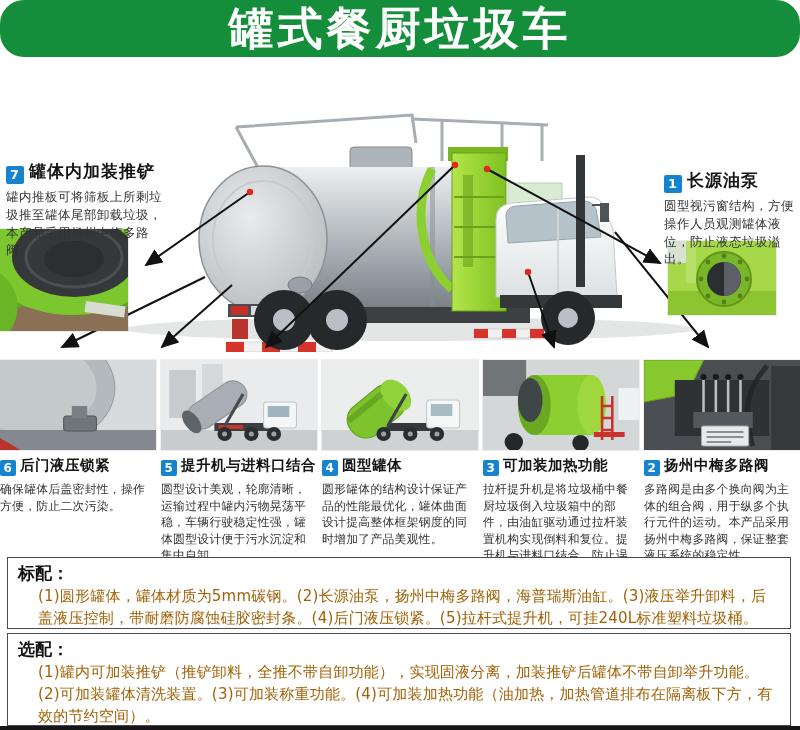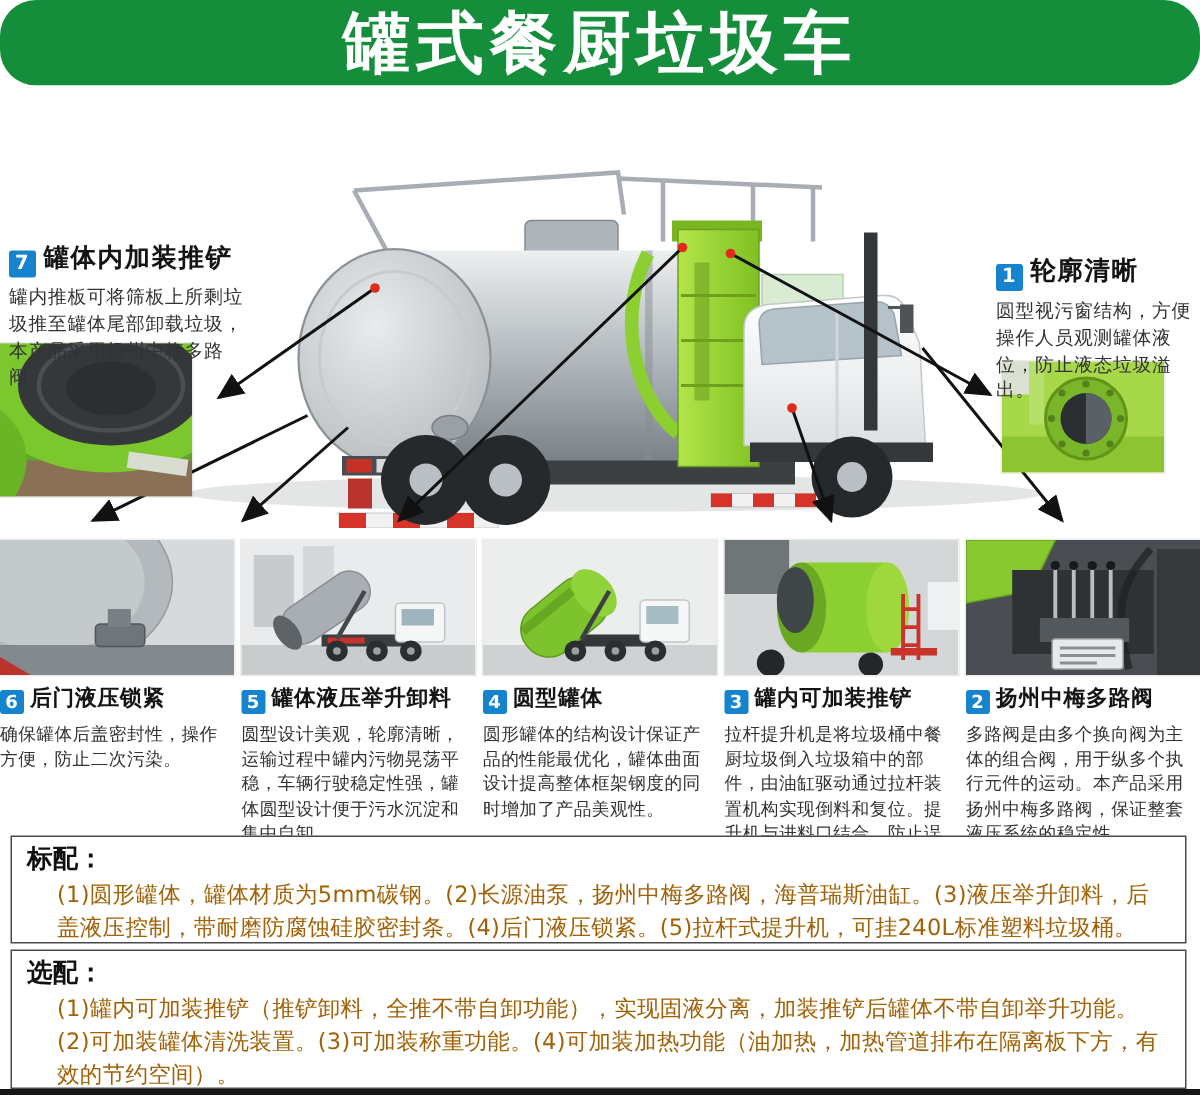--- a/index.html
+++ b/index.html
@@ -175,21 +175,21 @@
       <ellipse cx="72" cy="28" rx="88" ry="58" fill="#7cc62e"></ellipse>
       <ellipse cx="74" cy="28" rx="62" ry="40" fill="#34383b"></ellipse>
       <ellipse cx="74" cy="28" rx="48" ry="30" fill="none" stroke="#4a4f53" stroke-width="3"></ellipse>
       <ellipse cx="74" cy="30" rx="30" ry="18" fill="#2b2f31"></ellipse>
       <path d="M0,44 C18,58 24,80 10,102 L0,102 Z" fill="#6ab526"></path>
       <rect x="86" y="72" width="40" height="11" fill="#d9dcd0" transform="rotate(8 86 72)"></rect>
     </svg>
   </div>
 
   <div class="callout co-right">
-    <div class="t"><span class="badge">1</span><span>轮廓清晰</span></div>
+    <div class="t"><span class="badge">1</span><span>长源油泵</span></div>
     <div class="d">圆型视污窗结构，方便操作人员观测罐体液位，防止液态垃圾溢出。</div>
   </div>
   <div class="photo ph-right">
     <svg width="108" height="74" viewBox="0 0 108 74" preserveAspectRatio="none">
       <rect width="108" height="74" fill="#a6d84a"></rect>
       <rect x="0" y="50" width="108" height="24" fill="#8cc432"></rect>
       <rect x="0" y="0" width="26" height="22" fill="#d9e2d2"></rect>
       <rect x="18" y="0" width="10" height="42" fill="#b7e06a"></rect>
       <circle cx="56" cy="38" r="27" fill="#7ab62a" stroke="#639418" stroke-width="2"></circle>
       <g fill="#55801a">
@@ -243,21 +243,21 @@
         </g>
         <line x1="62" y1="66" x2="80" y2="34" stroke="#46494c" stroke-width="3"></line>
         <circle cx="62" cy="74" r="7" fill="#2b2e30"></circle>
           <circle cx="88" cy="74" r="7" fill="#2b2e30"></circle>
         <circle cx="110" cy="74" r="7" fill="#2b2e30"></circle>
         <circle cx="62" cy="74" r="2.5" fill="#9aa0a5"></circle>
           <circle cx="88" cy="74" r="2.5" fill="#9aa0a5"></circle>
         <circle cx="110" cy="74" r="2.5" fill="#9aa0a5"></circle>
       </svg>
     </div>
-    <div class="ft"><span class="badge">5</span><span>罐体液压举升卸料</span></div>
+    <div class="ft"><span class="badge">5</span><span>提升机与进料口结合</span></div>
     <div class="fd">圆型设计美观，轮廓清晰，运输过程中罐内污物晃荡平稳，车辆行驶稳定性强，罐体圆型设计便于污水沉淀和集中自卸。</div>
   </div>
 
   <div class="fcol">
     <div class="thumb">
       <svg viewBox="0 0 152 90" preserveAspectRatio="none">
         <rect width="152" height="90" fill="#eceeee"></rect>
         <rect x="0" y="70" width="152" height="20" fill="#cfd2d2"></rect>
         <rect x="50" y="63" width="62" height="8" fill="#34383b"></rect>
         <rect x="102" y="40" width="32" height="28" rx="3" fill="#f6f8f8" stroke="#c2c6c8"></rect>
@@ -295,21 +295,21 @@
             <line x1="126" y1="36" x2="126" y2="80"></line>
           <line x1="116" y1="46" x2="126" y2="46"></line>
             <line x1="116" y1="58" x2="126" y2="58"></line>
           <line x1="116" y1="70" x2="126" y2="70"></line>
         </g>
         <rect x="108" y="72" width="30" height="5" fill="#c8342b"></rect>
         <circle cx="30" cy="82" r="9" fill="#24272a"></circle>
           <circle cx="95" cy="83" r="8" fill="#24272a"></circle>
       </svg>
     </div>
-    <div class="ft"><span class="badge">3</span><span>罐内可加装推铲</span></div>
+    <div class="ft"><span class="badge">3</span><span>可加装加热功能</span></div>
     <div class="fd">拉杆提升机是将垃圾桶中餐厨垃圾倒入垃圾箱中的部件，由油缸驱动通过拉杆装置机构实现倒料和复位。提升机与进料口结合，防止误操作。</div>
   </div>
 
   <div class="fcol">
     <div class="thumb">
       <svg viewBox="0 0 152 90" preserveAspectRatio="none">
         <rect width="152" height="90" fill="#4a4e52"></rect>
         <rect x="124" y="6" width="28" height="84" fill="#35393c"></rect>
         <path d="M0,0 L58,0 L42,34 L0,42 Z" fill="#86c82e" stroke="#6ba31f"></path>
         <rect x="30" y="20" width="92" height="56" fill="#2e3235"></rect>

